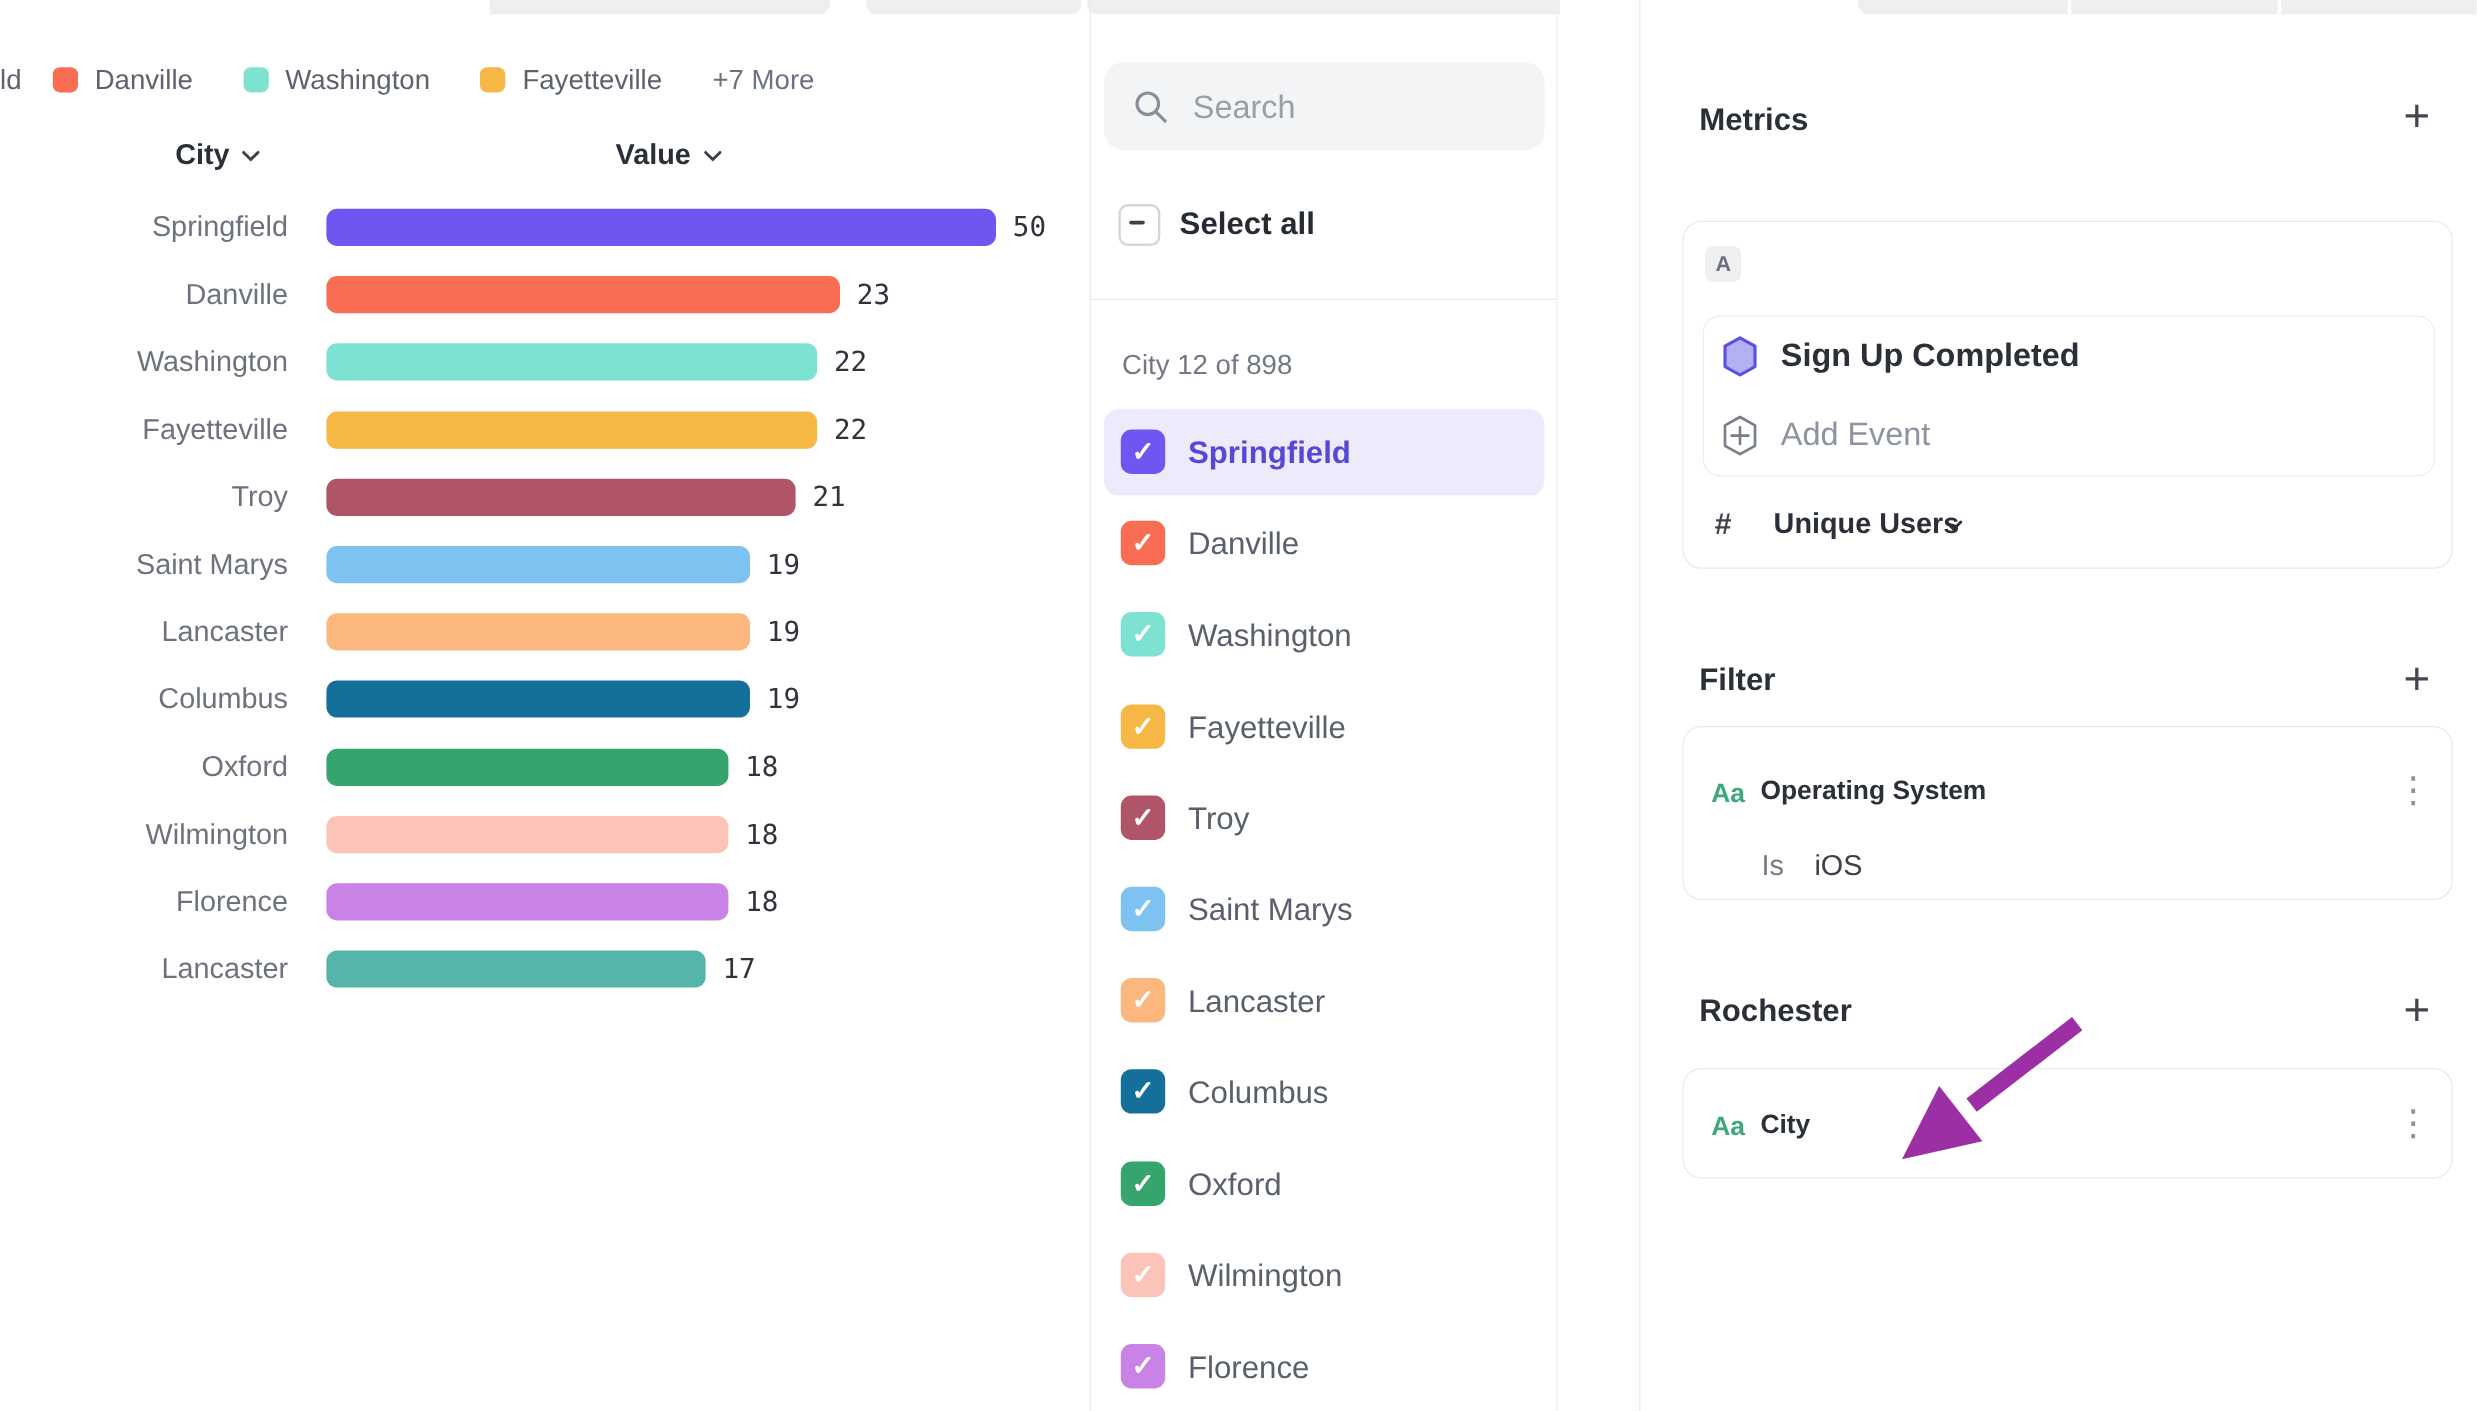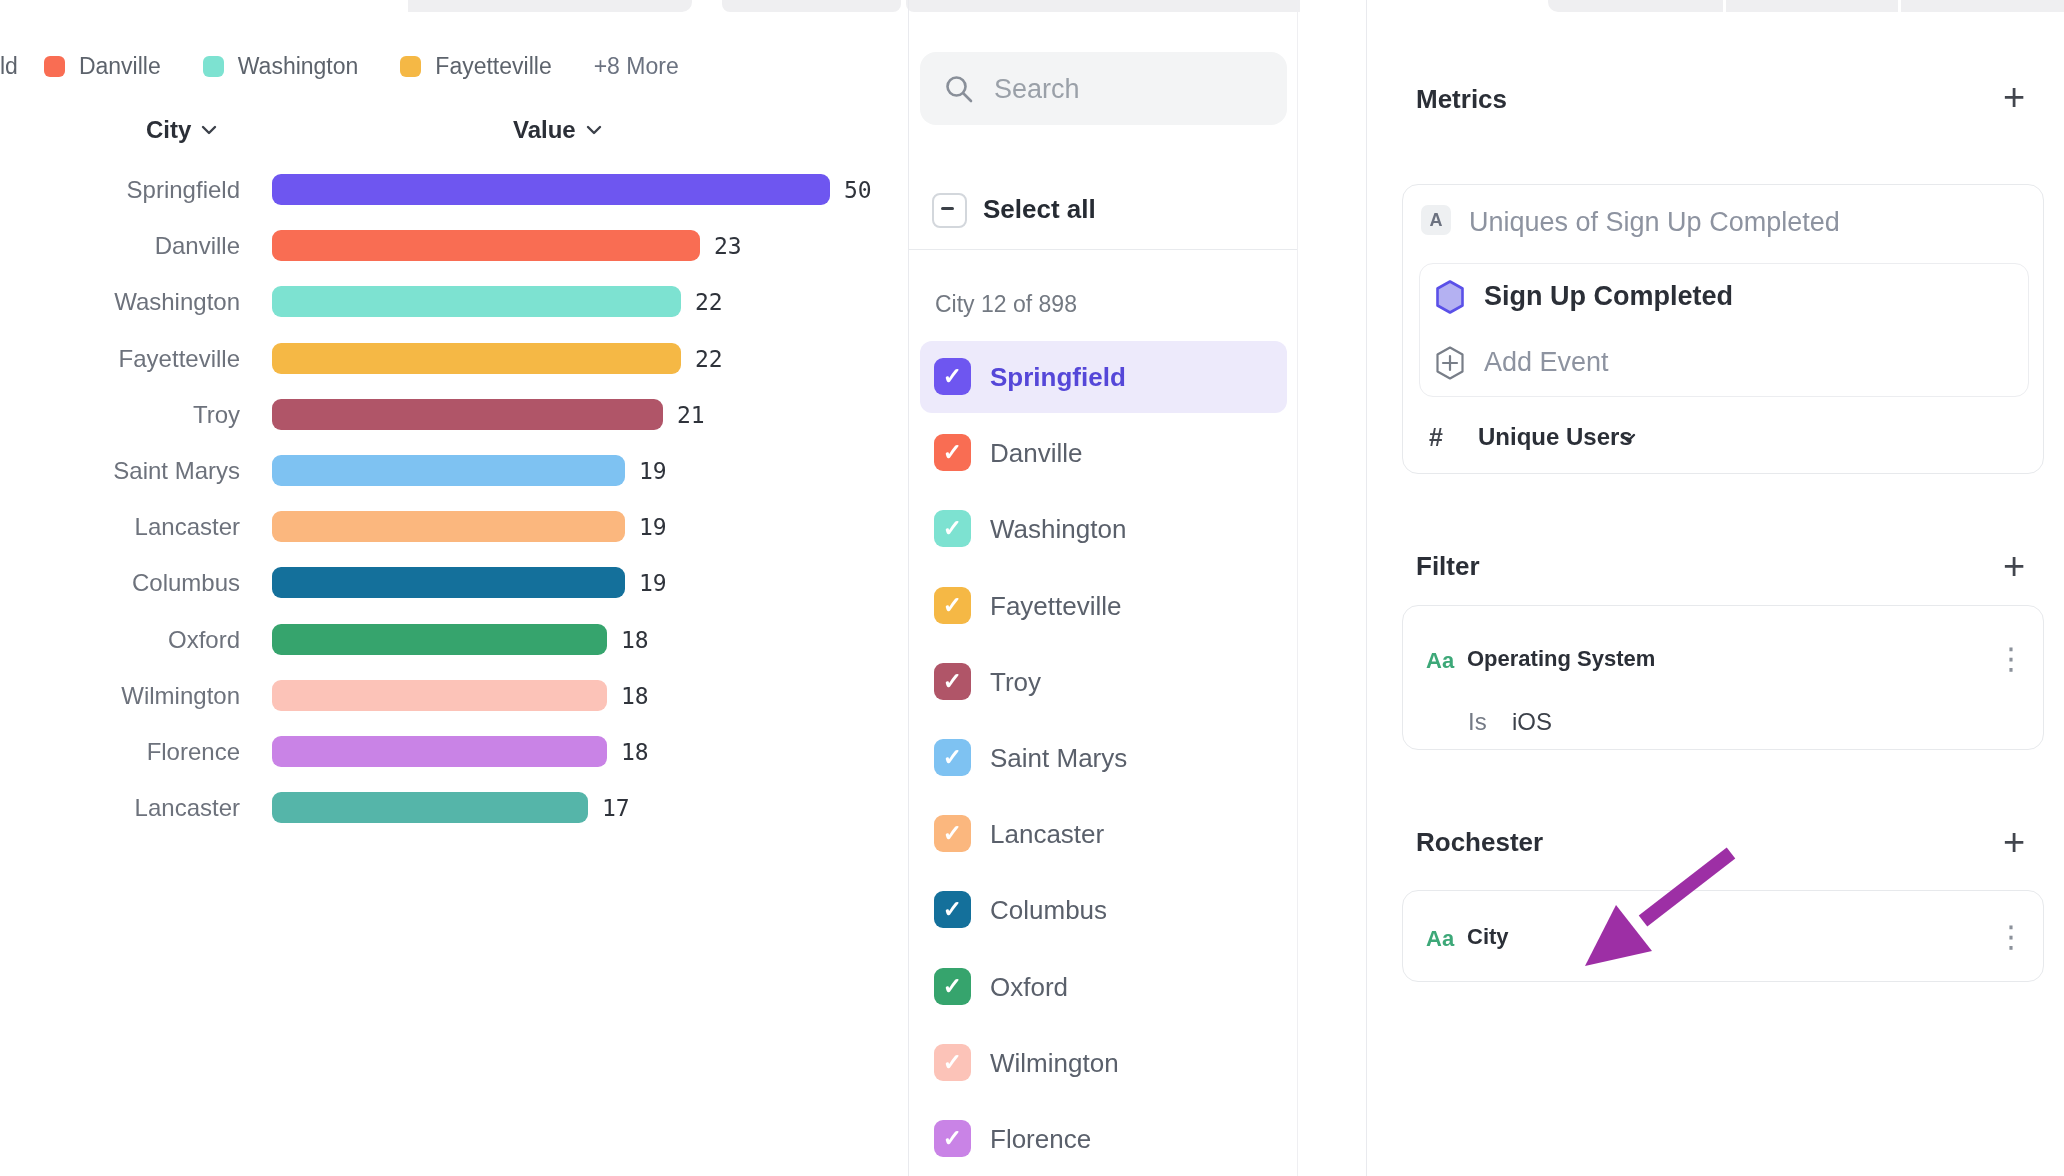--- a/index.html
+++ b/index.html
@@ -32,21 +32,21 @@
 
   
   .search-box{position:absolute;left:920px;top:52px;width:367px;height:73px;
               background:#f3f4f5;border-radius:16px;}
   .search-box input{position:absolute;left:72px;top:0;width:280px;height:73px;border:none;
               background:transparent;outline:none;font-size:27px;color:#3c414a;
               font-family:"Liberation Sans",sans-serif;}
   .search-box input::placeholder{color:#9aa0a8;}
   .search-ic{position:absolute;left:24px;top:22px;}
 
-  .selall{position:absolute;left:920px;top:189px;width:367px;height:44px;cursor:pointer;text-align:right;}
+  .selall{position:absolute;left:920px;top:166px;width:367px;height:44px;cursor:pointer;text-align:right;}
   .selall-box{position:absolute;left:12px;top:4px;width:31px;height:31px;background:#fff;
               border:2px solid #d3d7dc;border-radius:8px;}
   .selall-minus{position:absolute;left:7px;top:12px;width:13px;height:3px;border-radius:2px;background:#3c4148;}
   .selall-label{position:absolute;left:63px;top:5px;font-size:26px;font-weight:700;color:#262b33;}
 
   .list-divider{position:absolute;left:908px;top:249px;width:389px;height:1px;background:#e8eaed;}
   .count-label{position:absolute;left:935px;top:291px;font-size:23px;color:#737982;}
 
   .city-list{position:absolute;left:920px;top:341px;width:367px;height:835px;}
   .city-row{position:absolute;left:0;width:367px;height:72px;border-radius:12px;cursor:pointer;}
@@ -95,21 +95,21 @@
       </span>
       <span class="legend-item">
         <span class="legend-swatch" style="background: rgb(125, 226, 209);"></span>
         <span>Washington</span>
       </span>
       <span class="legend-item">
         <span class="legend-swatch" style="background: rgb(245, 184, 69);"></span>
         <span>Fayetteville</span>
       </span>
     </span>
-  <span class="legend-more">+8 More</span>
+  <span class="legend-more">+7 More</span>
 </div>
 
 <div class="col-header" style="left:146px;">
   <span>City</span>
   <svg class="chev" width="16" height="10" viewBox="0 0 16 10">
       <path d="M2 2l6 6 6-6" fill="none" stroke="#3c414a" stroke-width="2.4" stroke-linecap="round" stroke-linejoin="round"></path>
     </svg>
 </div>
 <div class="col-header" style="left:513px;">
   <span>Value</span>
@@ -271,21 +271,20 @@
     </div>
   </div>
 
 <div class="vline" style="left:1366px;"></div>
 
 <div class="sec-h" style="left:1416px;top:84px;">Metrics</div>
 <div class="plus-btn" style="left:1994px;top:77px;">+</div>
 
 <div class="card" style="top:184px;height:290px;">
   <span class="badge-a">A</span>
-  <span class="formula-txt">Uniques of Sign Up Completed</span>
   <div class="inner-card">
     <svg class="abs" style="left:14px;top:15px;" width="32" height="36" viewBox="0 0 32 36">
         <path d="M16 2.5 L28.5 9.5 V26.5 L16 33.5 L3.5 26.5 V9.5 Z" fill="#b4b1f2" stroke="#5a50e8" stroke-width="2.6" stroke-linejoin="round"></path>
       </svg>
     <span class="ev-label" style="top:17px;">Sign Up Completed</span>
     <svg class="abs" style="left:14px;top:81px;" width="32" height="36" viewBox="0 0 32 36">
         <path d="M16 2.5 L28.5 9.5 V26.5 L16 33.5 L3.5 26.5 V9.5 Z" fill="none" stroke="#787e88" stroke-width="2.2" stroke-linejoin="round"></path>
         <line x1="16" y1="11" x2="16" y2="25" stroke="#787e88" stroke-width="2.2" stroke-linecap="round"></line>
         <line x1="9" y1="18" x2="23" y2="18" stroke="#787e88" stroke-width="2.2" stroke-linecap="round"></line>
       </svg>

